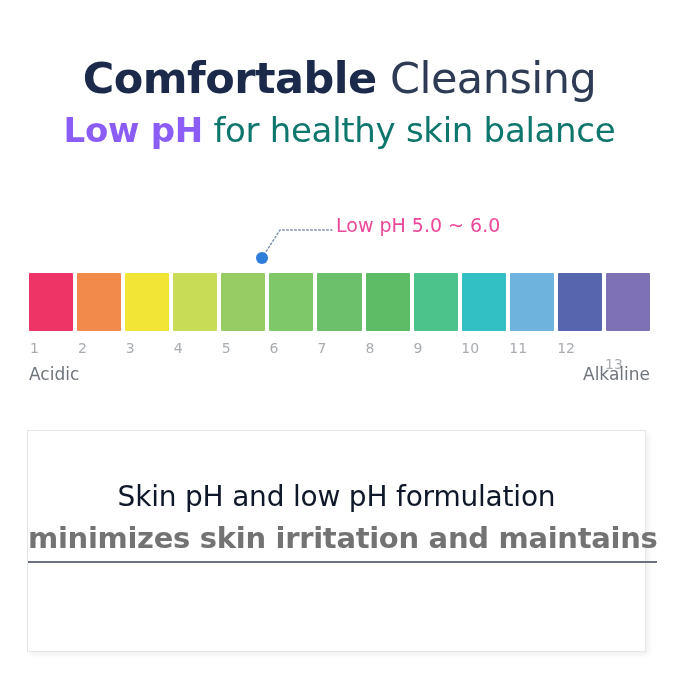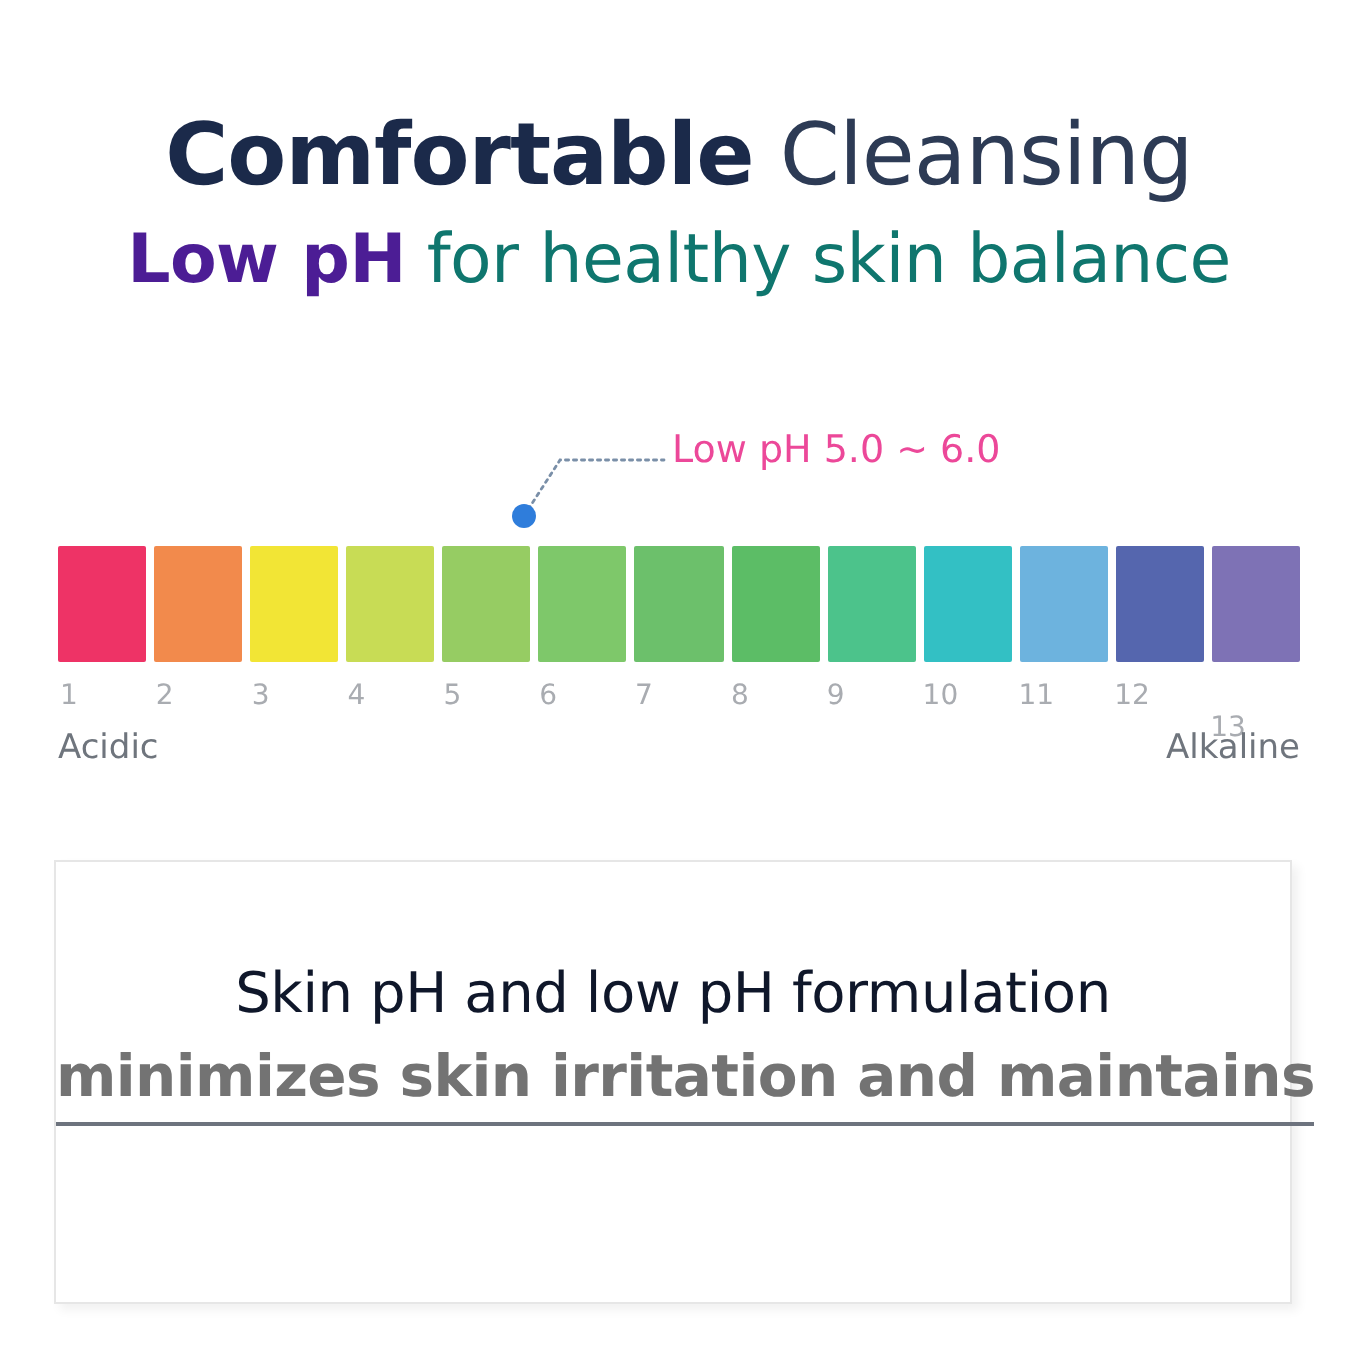--- a/index.html
+++ b/index.html
@@ -46,21 +46,21 @@
   }
   .subtitle-line {
     font-size: 34px;
     line-height: 44px;
     margin-top: 4px;
     letter-spacing: -0.3px;
     white-space: nowrap;
   }
   .subtitle-strong {
     font-weight: bold;
-    color: #4c1d95;
+    color: #8b5cf6;
   }
   .subtitle-light {
     font-weight: normal;
     color: #0f766e;
   }
 
   
   .ph-annotation {
     position: absolute;
     left: 336px;

